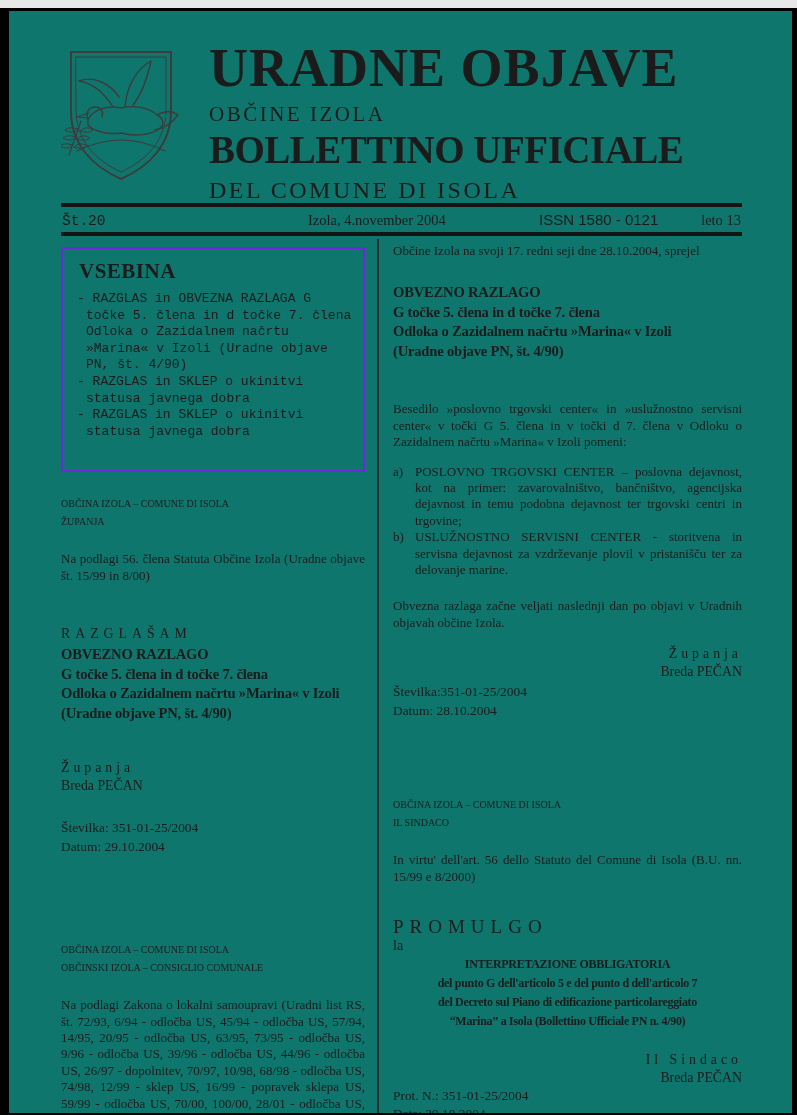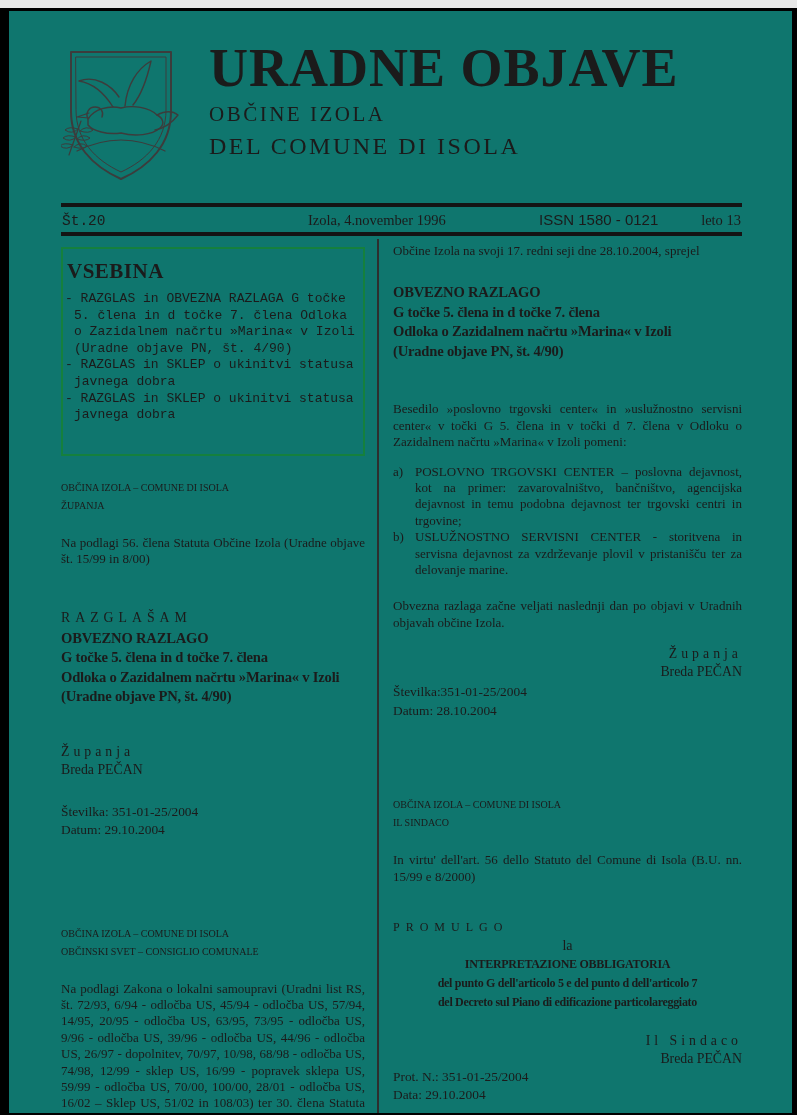--- a/index.html
+++ b/index.html
@@ -35,21 +35,21 @@
   .meta-year { flex:none; }
 
   
   .columns { display:flex; margin-top:3px; min-height:846px; align-items:stretch; }
   .col-left  { width:318px; flex:none; box-sizing:border-box; padding-right:12px; border-right:2px solid #2e2e2e; }
   .col-right { flex:1; box-sizing:border-box; padding-left:14px; }
 
   .body-text { font-size:13px; line-height:16.4px; }
 
   
-  .toc-box { border:2px solid #15803d; margin-top:8px; padding:8px 8px 30px 2px; }
+  .toc-box { border:2px solid #6d28d9; margin-top:8px; padding:8px 8px 30px 14px; }
   .toc-title { font-size:21px; font-weight:bold; letter-spacing:0.5px; margin:2px 0 7px 2px; }
   .toc-list { list-style:none; margin:0; padding:0; font-size:13px; line-height:16.6px;font-family:Liberation Mono, monospace; }
   .toc-list li { padding-left:9px; text-indent:-9px; }
   .toc-list li::before { content:"- "; }
 
   .org { margin-top:23px; font-size:10px; line-height:18px; }
   .para { margin-top:20px; text-align:justify; }
   .para-last-just { text-align:justify; text-align-last:justify; }
 
   .proclaim { margin-top:42px; font-size:13.8px; letter-spacing:5px; }
@@ -60,22 +60,22 @@
   .sig-role { letter-spacing:4px; }
   .sig-right { text-align:right; margin-top:14px; }
   .refs { margin-top:24px; font-size:13.4px; line-height:18.5px; }
 
   .gap-xl { height:62px; }
 
   .ab-item { display:flex; margin-top:0; }
   .ab-label { flex:none; width:22px; }
   .ab-text { flex:1; text-align:justify; }
 
-  .promulgo { margin-top:34px; font-size:12px; letter-spacing:6px; }
-  .promulgo-la { text-align:center; font-weight:normal; font-size:14px; line-height:18px; margin-top:1px; }
+  .promulgo { margin-top:34px; font-size:19px; letter-spacing:6px; }
+  .promulgo-la { text-align:left; font-weight:normal; font-size:14px; line-height:18px; margin-top:1px; }
 </style>
 </head>
 <body>
 
 <div class="page">
 
   <header class="masthead">
     <svg class="crest" viewBox="0 0 120 140" fill="none" stroke="#3c3c3c" stroke-width="1.6" stroke-linecap="round" stroke-linejoin="round">
 
       <path d="M10 7 H110 V66 C110 99 89 121 60 134 C31 121 10 99 10 66 Z" stroke-width="2"></path>
@@ -98,29 +98,30 @@
       <path d="M17 84 q-9 -3 -13 1 q7 5 13 -1" stroke-width="1"></path>
       <path d="M15 92 q-9 -3 -13 1 q7 5 13 -1" stroke-width="1"></path>
       <path d="M12 100 q-9 -3 -13 1 q7 5 13 -1" stroke-width="1"></path>
       <path d="M19 86 q9 3 13 -1 q-7 -5 -13 1" stroke-width="1"></path>
       <path d="M16 94 q9 3 13 -1 q-7 -5 -13 1" stroke-width="1"></path>
       <path d="M13 102 q9 3 13 -1 q-7 -5 -13 1" stroke-width="1"></path>
     </svg>
     <div class="titles">
       <div class="title-sl">URADNE OBJAVE</div>
       <div class="sub-sl">OBČINE IZOLA</div>
+      <div class="title-it">BOLLETTINO UFFICIALE</div>
       <div class="sub-it">DEL COMUNE DI ISOLA</div>
     </div>
   </header>
 
   <div class="rule"></div>
   <div class="meta-row">
     <span class="meta-issue">Št.20</span>
     <span class="sp-a"></span>
-    <span class="meta-date">Izola, 4.november 1996</span>
+    <span class="meta-date">Izola, 4.november 2004</span>
     <span class="sp-b"></span>
     <span class="meta-issn">ISSN 1580 - 0121</span>
     <span class="sp-c"></span>
     <span class="meta-year">leto 13</span>
   </div>
   <div class="rule"></div>
 
   <main class="columns">
 
     <section class="col-left">
@@ -157,21 +158,21 @@
 
       <div class="refs">
         <div>Številka: 351-01-25/2004</div>
         <div>Datum: 29.10.2004</div>
       </div>
 
       <div class="gap-xl"></div>
 
       <div class="org">
         <div>OBČINA IZOLA – COMUNE DI ISOLA</div>
-        <div>OBČINSKI SVET – CONSIGLIO COMUNALE</div>
+        <div>OBČINSKI IZOLA – CONSIGLIO COMUNALE</div>
       </div>
 
       <p class="para body-text para-last-just">Na podlagi Zakona o lokalni samoupravi (Uradni list RS, št. 72/93, 6/94 - odločba US, 45/94 - odločba US, 57/94, 14/95, 20/95 - odločba US, 63/95, 73/95 - odločba US, 9/96 - odločba US, 39/96 - odločba US, 44/96 - odločba US, 26/97 - dopolnitev, 70/97, 10/98, 68/98 - odločba US, 74/98, 12/99 - sklep US, 16/99 - popravek sklepa US, 59/99 - odločba US, 70/00, 100/00, 28/01 - odločba US, 16/02 – Sklep US, 51/02 in 108/03) ter 30. člena Statuta Občine Izola (Ur. objave občine Izola, št. 15/99 in 8/00) je Občinski svet</p>
     </section>
 
     <section class="col-right body-text">
 
       <p class="para body-text" style="margin-top:4px">Občine Izola na svoji 17. redni seji dne 28.10.2004, sprejel</p>
 
       <div class="decree" style="margin-top:24px">
@@ -213,20 +214,21 @@
 
       <p class="para body-text">In virtu' dell'art. 56 dello Statuto del Comune di Isola (B.U. nn. 15/99 e 8/2000)</p>
 
       <div class="promulgo">PROMULGO</div>
       <div class="promulgo-la">la</div>
 
       <div class="decree-it">
         <div>INTERPRETAZIONE OBBLIGATORIA</div>
         <div>del punto G dell'articolo 5 e del punto d dell'articolo 7</div>
         <div>del Decreto sul Piano di edificazione particolareggiato</div>
+        <div>“Marina” a Isola (Bollettino Ufficiale PN n. 4/90)</div>
       </div>
 
       <div class="sig sig-right" style="margin-top:20px">
         <div class="sig-role">Il Sindaco</div>
         <div>Breda PEČAN</div>
       </div>
 
       <div class="refs" style="margin-top:0">
         <div>Prot. N.: 351-01-25/2004</div>
         <div>Data: 29.10.2004</div>

